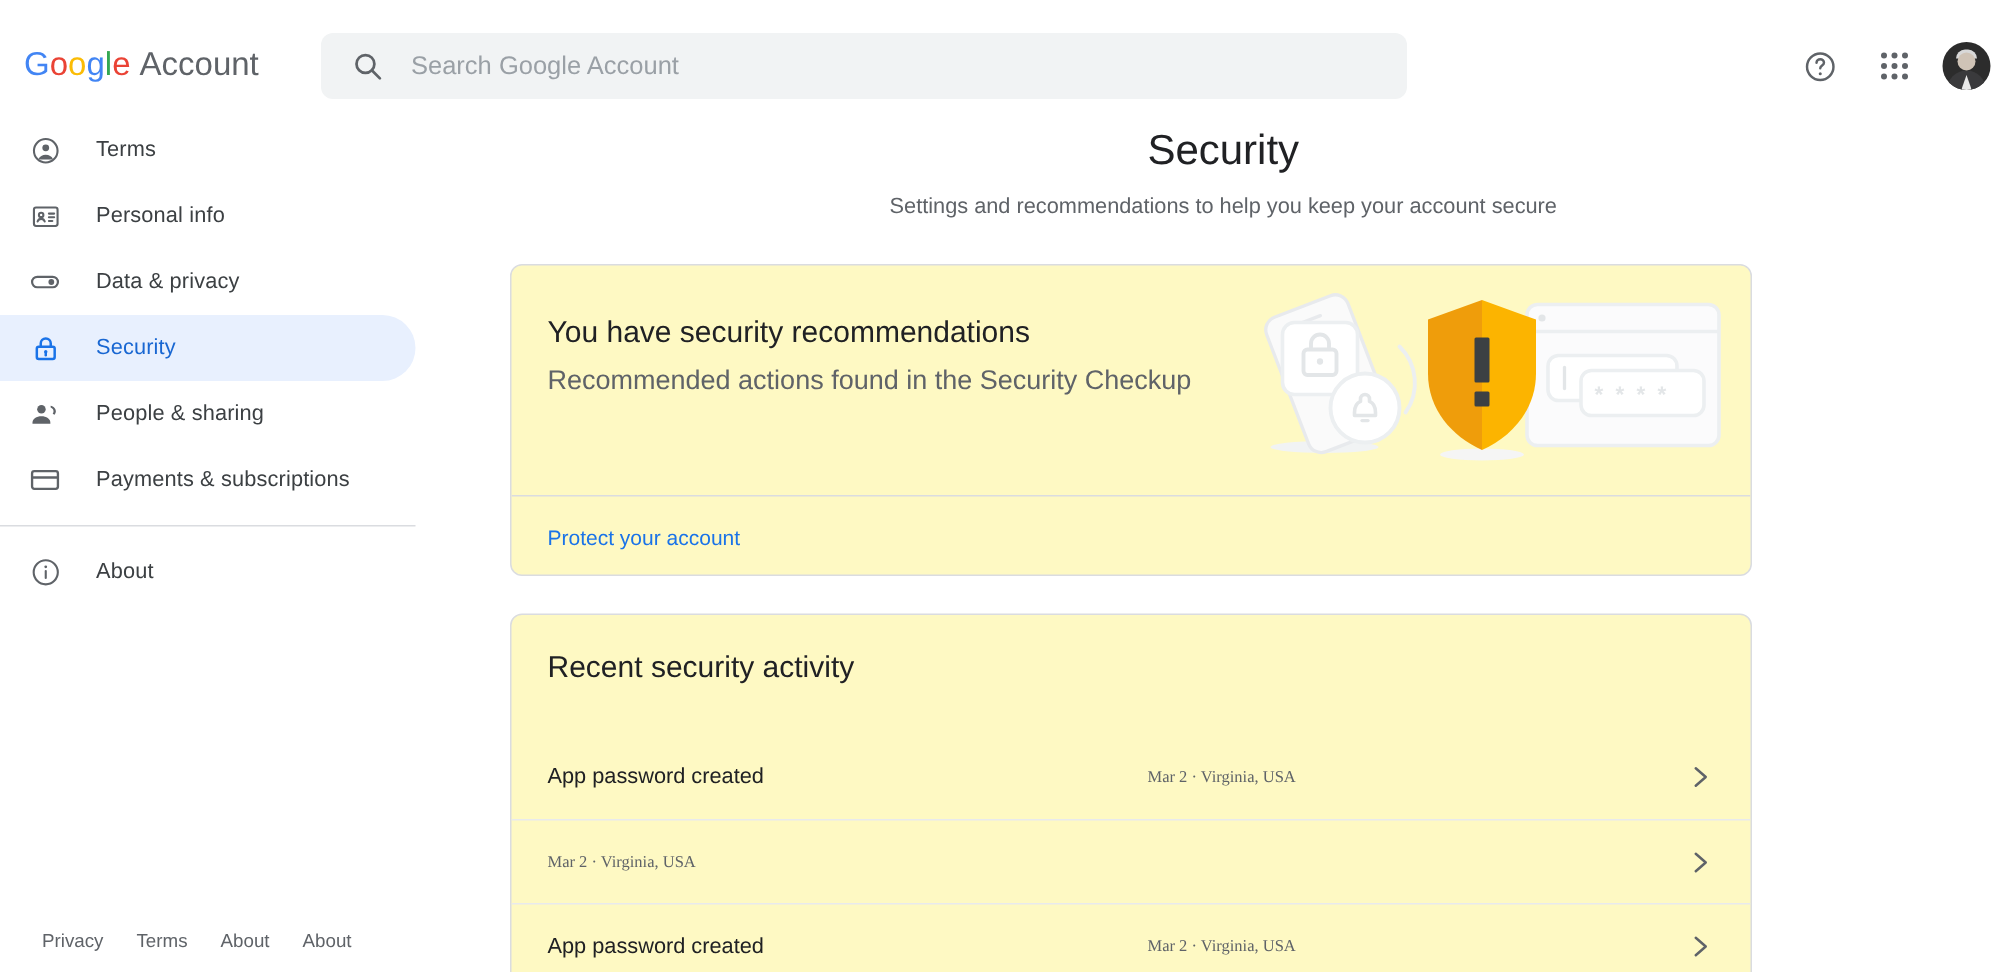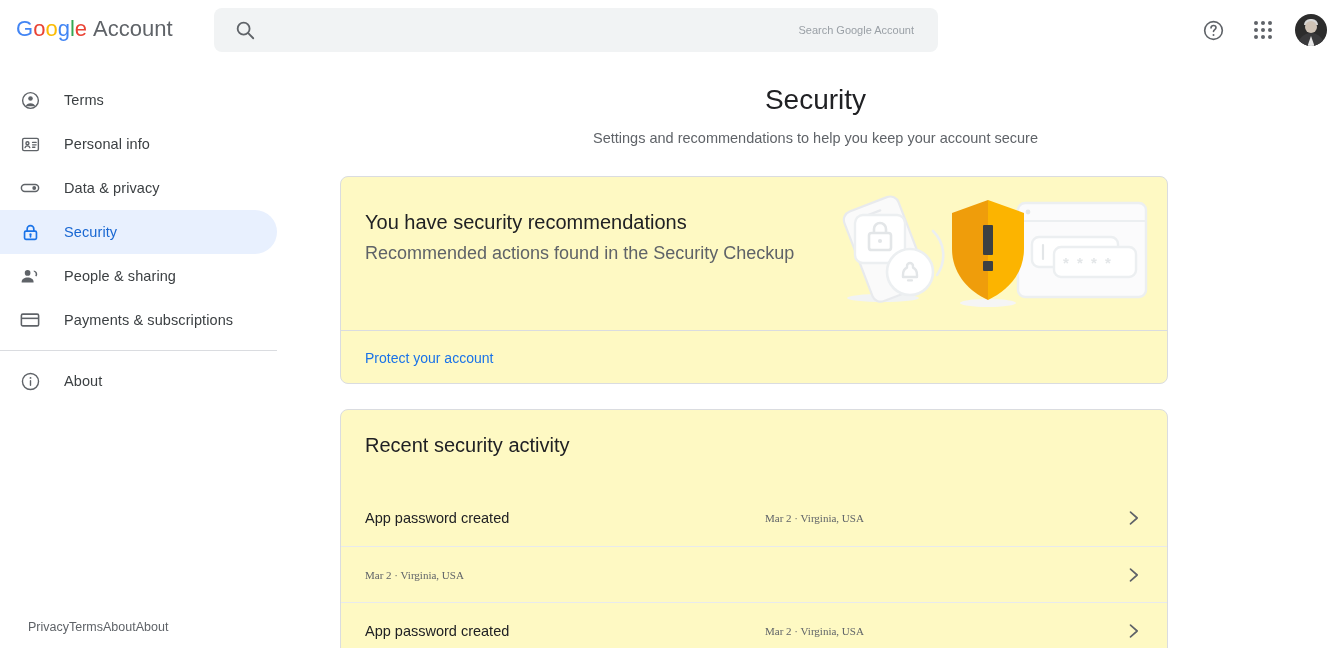--- a/index.html
+++ b/index.html
@@ -10,21 +10,21 @@
     height: 648px;
     overflow: hidden;
     background: #ffffff;
     font-family: "Liberation Sans", sans-serif;
     -webkit-font-smoothing: antialiased;
   }
 
   
   .topbar {
     position: absolute;
-    top: 2px; left: 0;
+    top: 16px; left: 0;
     width: 1341px;
     height: 56px;
     display: flex;
     align-items: center;
   }
   .brand {
     position: absolute;
     left: 16px;
     top: 14px;
     font-size: 22px;
@@ -56,25 +56,24 @@
     width: 22px; height: 22px;
     margin-left: 20px; margin-right: 18px;
     flex: none;
     color: #5f6368;
   }
   .searchbox input {
     border: none;
     outline: none;
     background: transparent;
     font-family: "Liberation Sans", sans-serif;
-    font-size: 11px;
+    font-size: 17px;
     color: #000000;
     width: 640px;
     padding: 0;
-    text-align: right;
   }
   .searchbox input::placeholder { color: #9aa0a6; }
 
   .topright {
     position: absolute;
     right: 14px;
     top: 0;
     height: 56px;
     display: flex;
     align-items: center;
@@ -184,20 +183,21 @@
     height: 1px;
     background: #dadce0;
     margin: 8px 0 8px 0;
   }
 
   .footer-links {
     position: absolute;
     left: 28px;
     top: 620px;
     display: flex;
+    gap: 22px;
   }
   .footer-links a {
     font-size: 12.5px;
     color: #5f6368;
     text-decoration: none;
     cursor: pointer;
   }
 
   
   .main {

